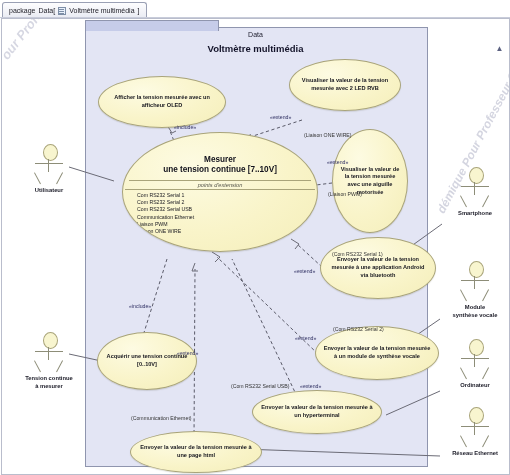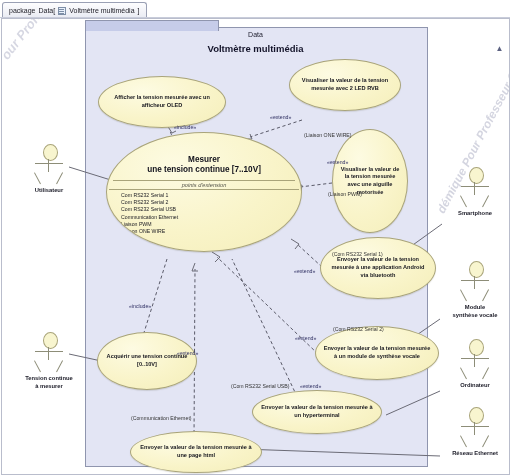--- a/index.html
+++ b/index.html
@@ -45,21 +45,21 @@
   
   .uc{position:absolute;border-radius:50%;
       background:radial-gradient(ellipse at 35% 28%, #fdfbe2 0%, #f9f4c9 55%, #f4eeb9 100%);
       border:1px solid #a9a47a;
       display:flex;flex-direction:column;align-items:center;justify-content:center;
       text-align:center;box-sizing:border-box;color:#16161e;
       box-shadow:0 1px 1px rgba(90,90,70,.18);}
   .uc .t{font-size:5.6px;line-height:1.38;font-weight:bold;padding:0 7px;}
 
   
-  #uc-main{left:104px;top:113px;width:196px;height:120px;
+  #uc-main{left:120px;top:113px;width:196px;height:120px;
            display:block;padding:0;overflow:hidden;}
   #uc-main .mtitle{font-size:8.2px;font-weight:bold;line-height:1.25;
            text-align:center;padding:22px 10px 3px;color:#12121c;}
   #uc-main .sep{height:1px;background:#a9a47a;margin:1px 6px 0;}
   #uc-main .sub{font-size:5.6px;font-style:italic;color:#55554a;text-align:center;
            padding:1px 0 1px;}
   #uc-main .sep2{height:1px;background:#a9a47a;margin:0 2px 2px;}
   #uc-main .eplist{font-size:5.2px;line-height:1.42;text-align:left;padding:0 0 0 14px;
            color:#1b1b22;}
 

